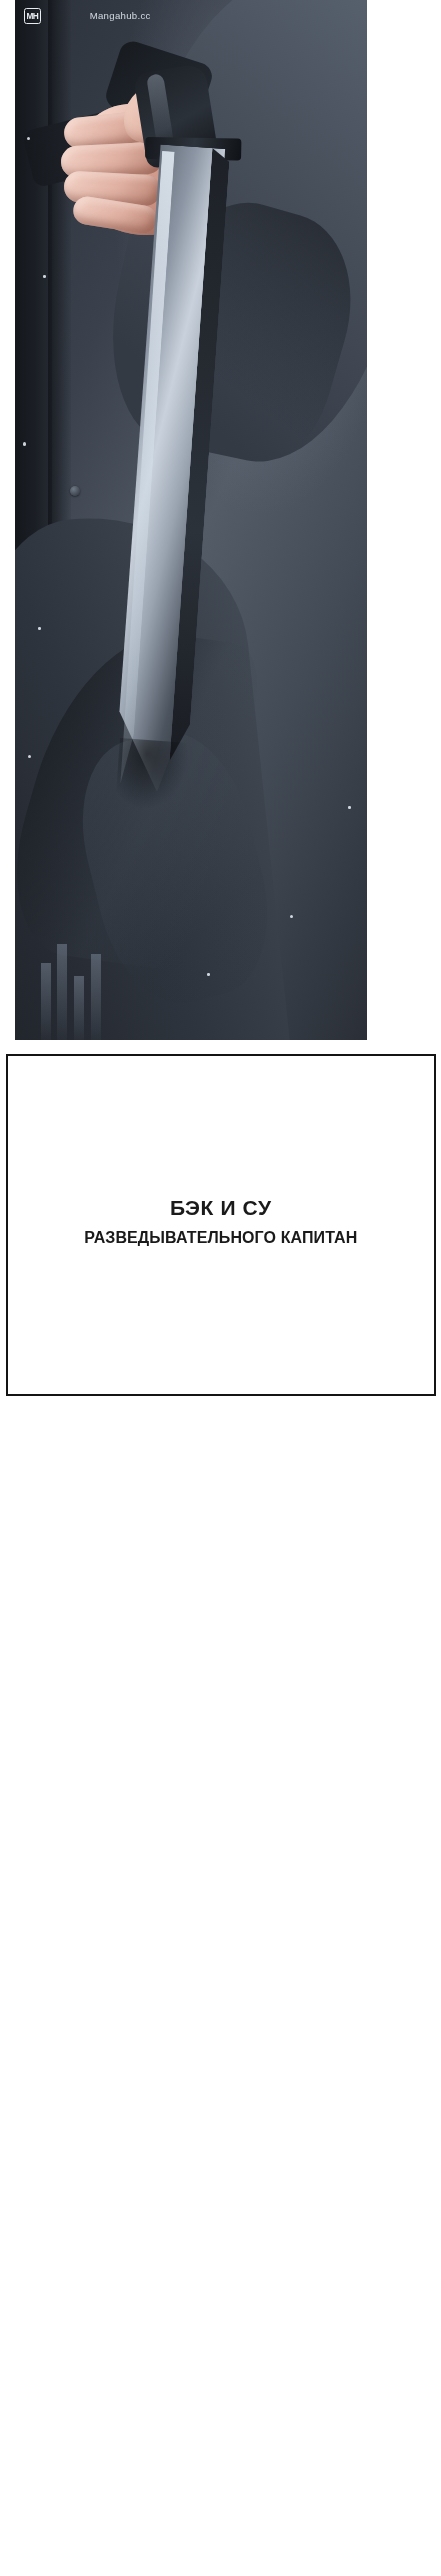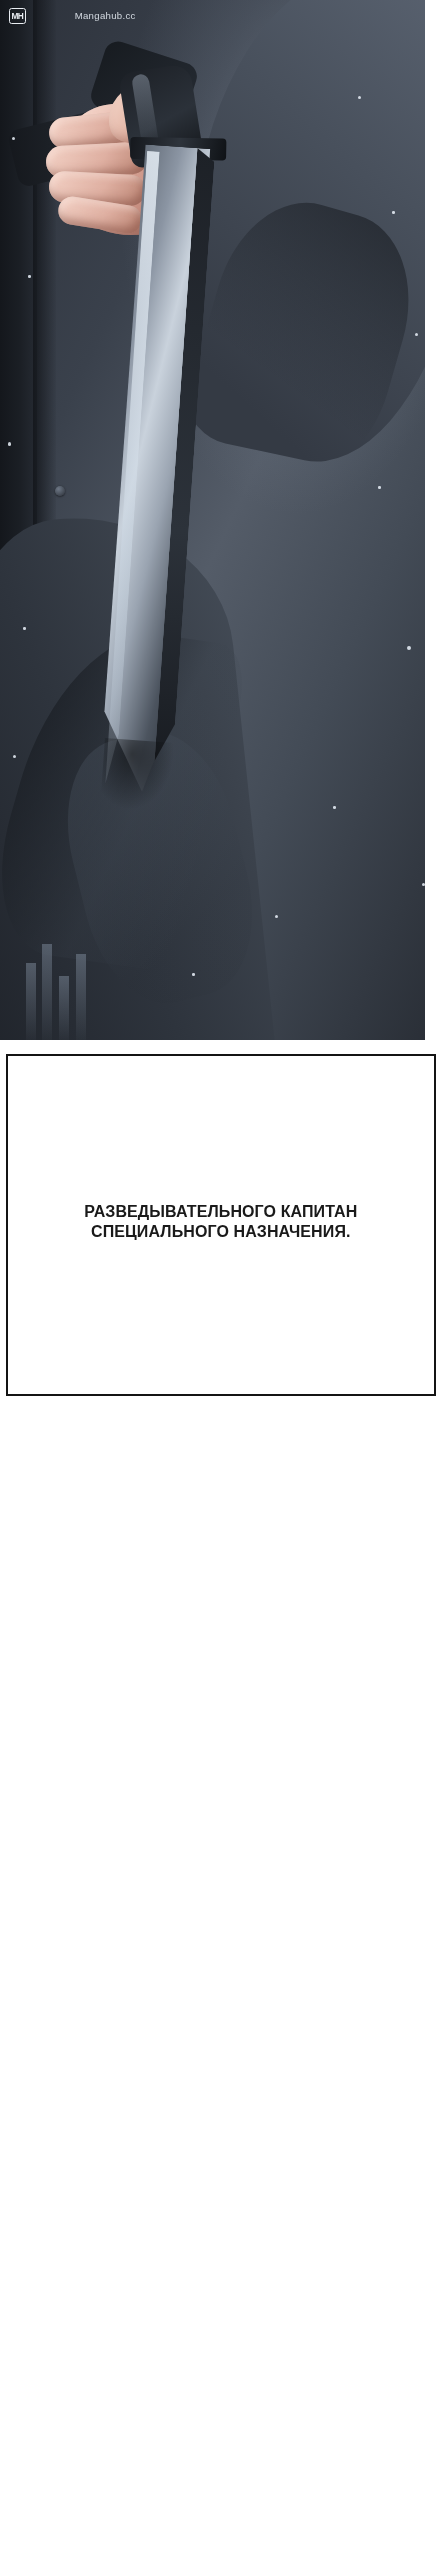--- a/index.html
+++ b/index.html
@@ -17,22 +17,22 @@
     width: 442px;
     height: 2576px;
     overflow: hidden;
     background: #ffffff;
   }
 
   
   .panel-art {
     position: absolute;
     top: 0;
-    left: 0;
-    width: 425px;
+    left: 15px;
+    width: 352px;
     height: 1040px;
     overflow: hidden;
     background: #14532d;
   }
   .art-bg {
     position: absolute;
     inset: 0;
     background:
       radial-gradient(ellipse 60% 45% at 70% 18%, rgba(120,130,145,0.55) 0%, rgba(120,130,145,0) 70%),
       linear-gradient(115deg, #2c313a 0%, #3a414c 28%, #545c68 52%, #434b56 72%, #2a2f37 100%);
@@ -379,21 +379,21 @@
     <div class="speck" style="left:422px; top:883px; width:3.2px; height:3.2px;"></div>
 
     <div class="watermark">
       <div class="wm-logo">MH</div>
       <div class="wm-text">Mangahub.cc</div>
     </div>
   </div>
 
   <div class="panel-caption">
     <div class="caption-inner">
+      <div class="caption-name">БЭК И СУ</div>
       <div class="caption-line">РАЗВЕДЫВАТЕЛЬНОГО КАПИТАН</div>
-      <div class="caption-line">СПЕЦИАЛЬНОГО НАЗНАЧЕНИЯ.</div>
     </div>
   </div>
 
   <div class="panel-blank"></div>
 
 </div>
 
 
 </body></html>

